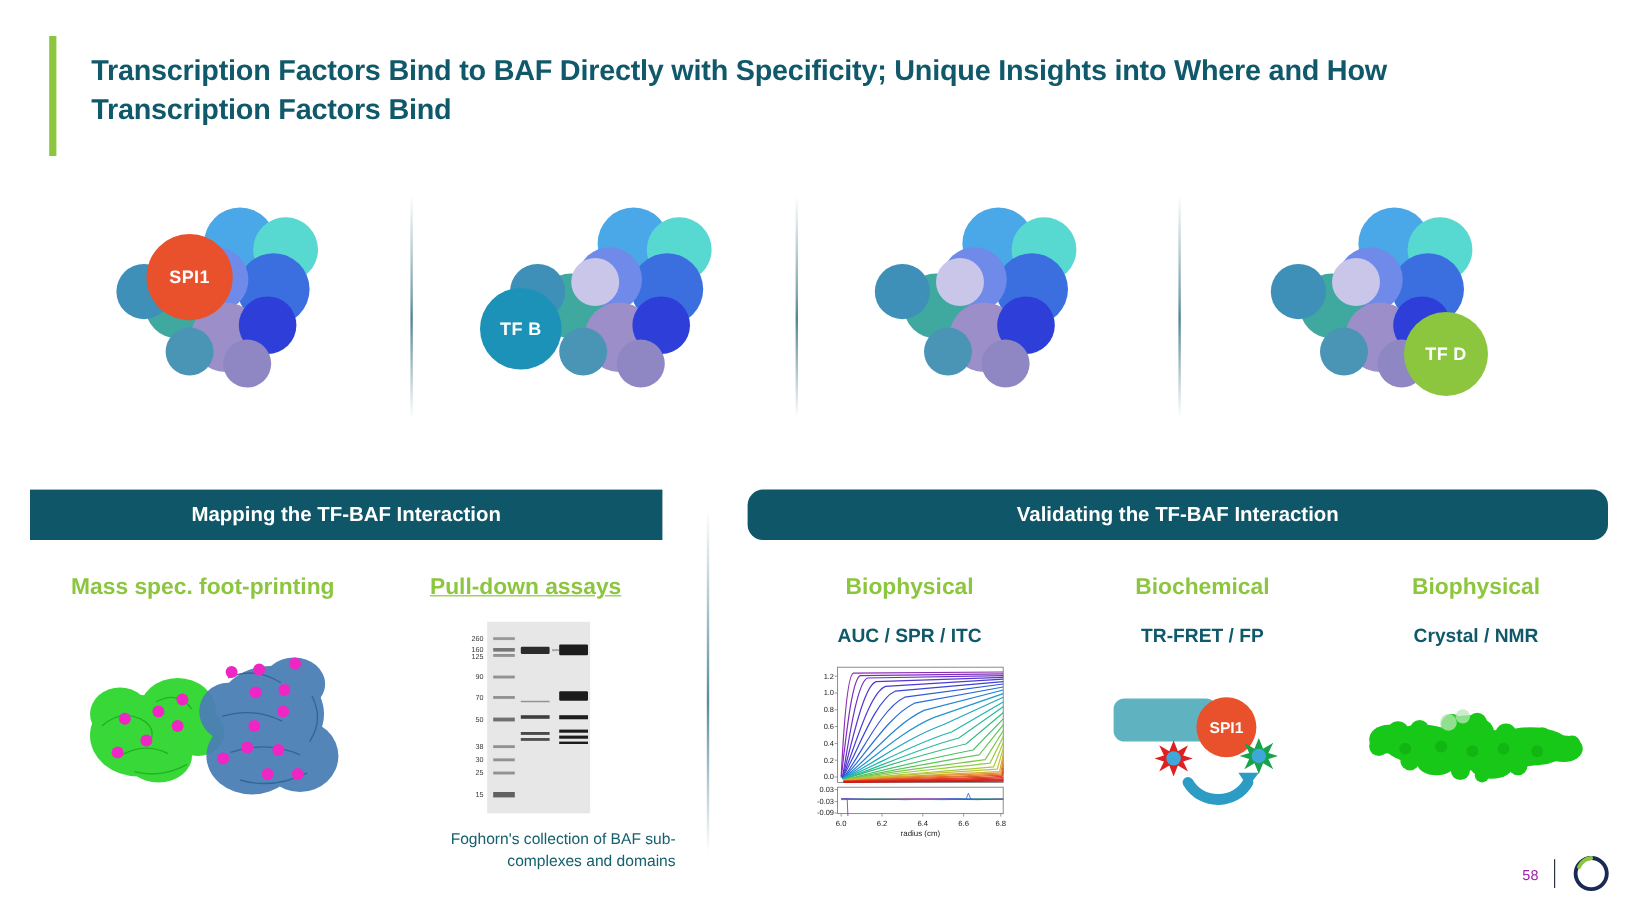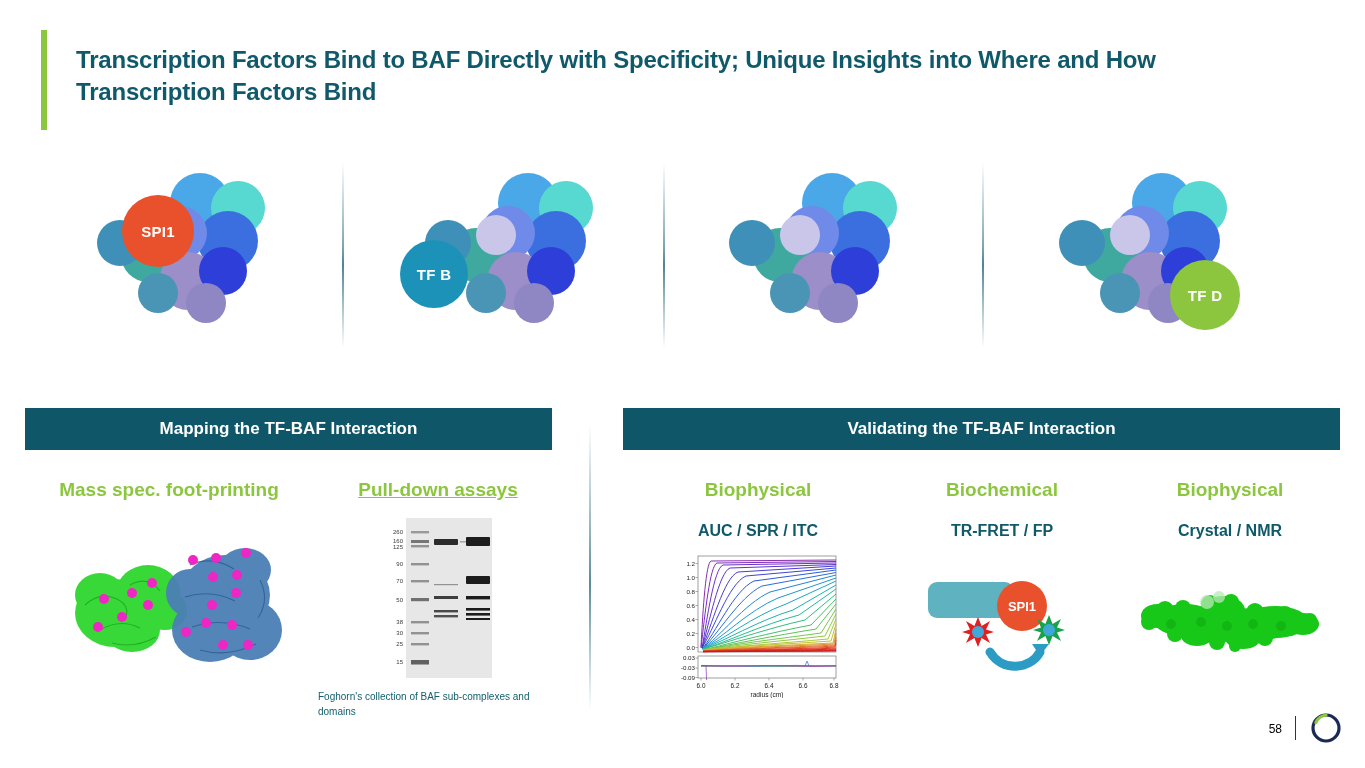--- a/index.html
+++ b/index.html
@@ -77,21 +77,21 @@
     background: #0e5668;
     color: #ffffff;
     font-size: 17px;
     font-weight: bold;
     display: flex;
     align-items: center;
     justify-content: center;
     height: 42px;
   }
   #bar-mapping { left: 25px; top: 408px; width: 527px; }
-  #bar-validating { left: 623px; top: 408px; width: 717px; }
+  #bar-validating { left: 623px; top: 408px; width: 717px; border-radius: 13px; }
 
   
   #mid-divider {
     position: absolute;
     left: 589px; top: 425px;
     width: 2px; height: 285px;
     background: linear-gradient(to bottom,
       rgba(20,92,110,0) 0%,
       rgba(20,92,110,0.6) 48%,
       rgba(20,92,110,0.7) 56%,
@@ -110,32 +110,32 @@
   .sub-teal {
     position: absolute;
     font-size: 16px;
     font-weight: bold;
     color: #10596b;
     text-align: center;
     white-space: nowrap;
   }
   .caption {
     position: absolute;
-    font-size: 10px;
+    font-size: 13px;
     color: #14606e;
-    text-align: left;
+    text-align: right;
     line-height: 1.45;
   }
 
   
   #page-number {
     position: absolute;
     right: 83px; bottom: 32px;
     font-size: 12px;
-    color: #000000;
+    color: #a21caf;
   }
   #footer-divider {
     position: absolute;
     right: 69px; bottom: 28px;
     width: 1px; height: 24px;
     background: #2b3442;
   }
   #footer-logo {
     position: absolute;
     right: 20px; bottom: 22px;

